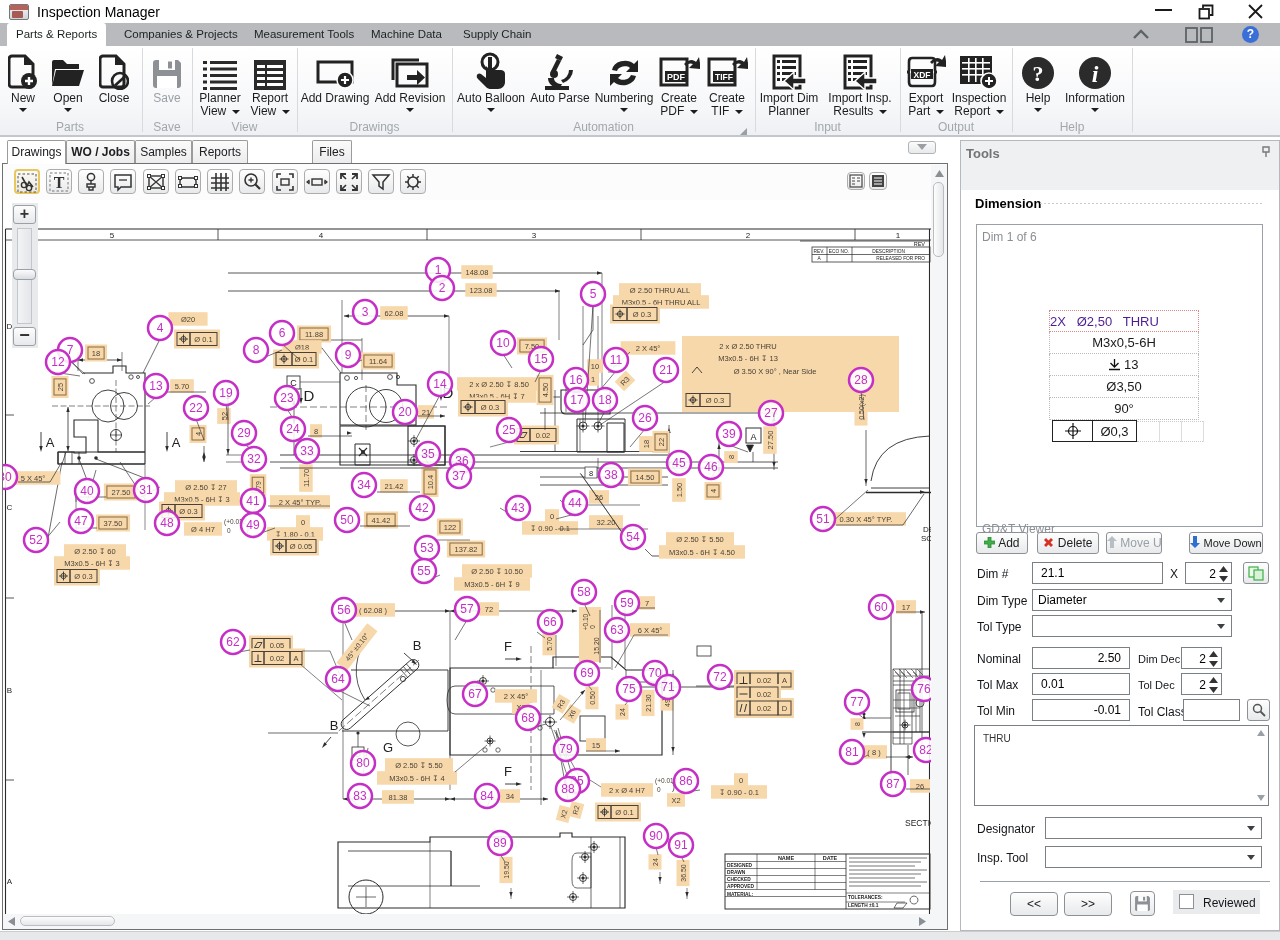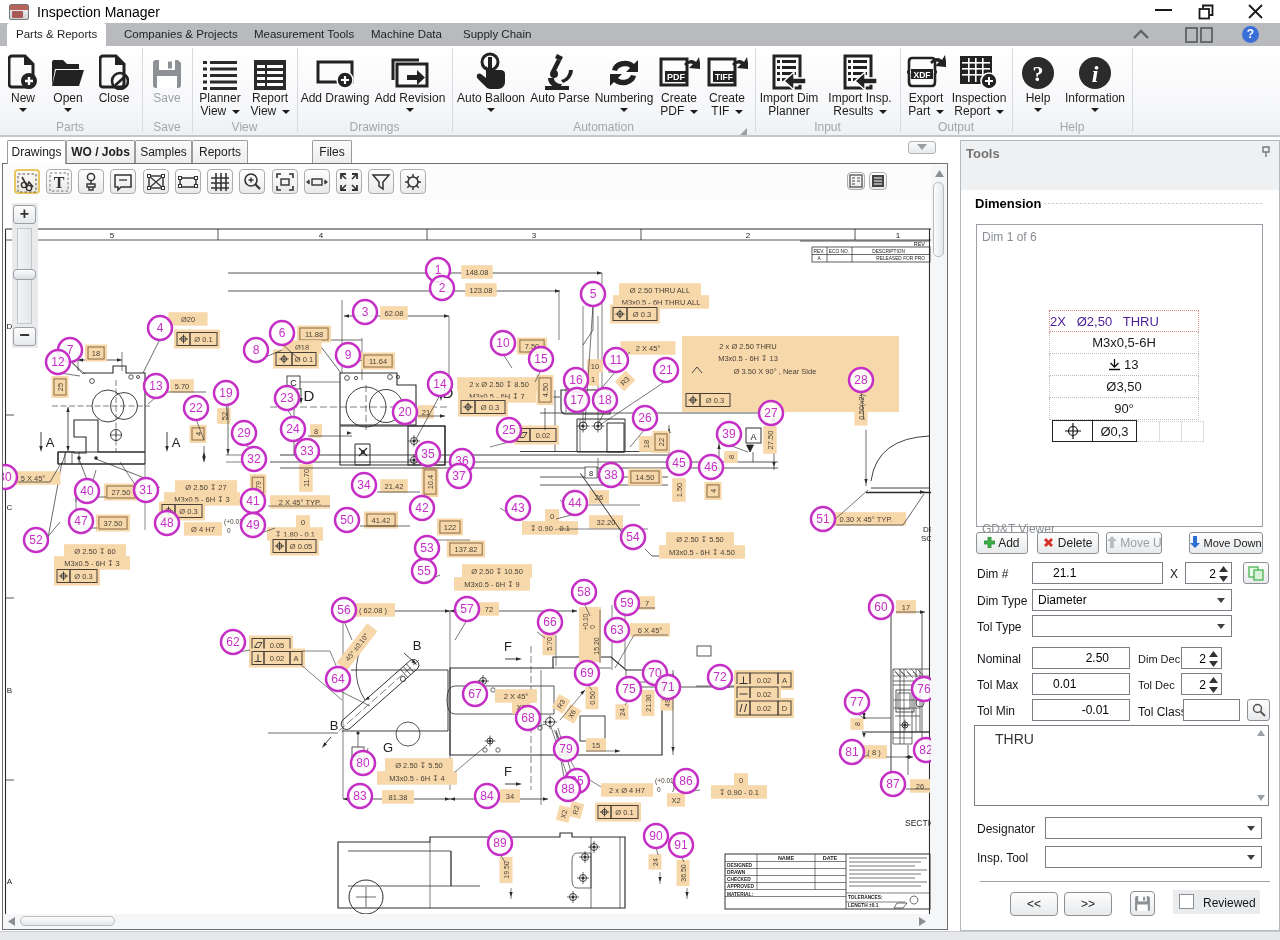--- a/index.html
+++ b/index.html
@@ -48,21 +48,21 @@
 
 
 #toolspanel { left:960px; top:140px; width:320px; height:791px; background:#eef0f2; border:1px solid #b5b8bc; }
 #tp-title { left:966px; top:146px; font-size:13px; font-weight:bold; color:#737373; }
 #de-head { left:962px; top:162px; width:316px; height:27px; border-radius:3px 3px 0 0; background:linear-gradient(#a2a2a2,#7c7c7c 55%,#474747); color:#fff; font-size:13px; font-weight:bold; line-height:27px; padding-left:26px; border-bottom:1px solid #2e2e2e; }
 #de-body { left:961px; top:190px; width:318px; height:740px; background:#fff; }
 #dimhdr { left:975px; top:196px; font-size:13px; font-weight:bold; color:#000; }
 #dimbox { left:976px; top:224px; width:287px; height:303px; border:1px solid #9aa0a6; background:#fff; }
 .prow { position:absolute; font-size:12px; color:#14161a; }
 .pbtn { position:absolute; border:1px solid #8d9196; border-radius:3px; background:linear-gradient(#fefefe,#e7e9eb); font-size:12px; color:#222; text-align:center; white-space:nowrap; overflow:hidden; }
-.pinput { position:absolute; border:1px solid #7a8085; background:#fff; font-size:12px; color:#000; line-height:20px; padding:0 20px; }
+.pinput { position:absolute; border:1px solid #7a8085; background:#fff; font-size:12px; color:#000; line-height:20px; padding:0 8px; }
 .pdd { position:absolute; border:1px solid #7a8085; background:#fff; }
 .ddarr { position:absolute; right:6px; top:8px; width:0; height:0; border-left:4px solid transparent; border-right:4px solid transparent; border-top:5px solid #3c4043; }
 .spin { position:absolute; border:1px solid #7a8085; background:#fff; font-size:12px; }
 #statusbar { left:0px; top:931px; width:1280px; height:9px; background:#e6e8ea; border-top:1px solid #c9ccd0; }
 </style>
 </head>
 <body>
 <div id="app">
 
   <div class="abs" id="titlebar"></div>
@@ -1735,21 +1735,21 @@
 
   <div class="abs prow" style="left:977px;top:704px;">Tol Min</div>
   <div class="abs pinput" style="left:1032px;top:699px;width:98px;height:22px;text-align:right;">-0.01</div>
   <div class="abs prow" style="left:1138px;top:705px;font-size:12px;">Tol Class</div>
   <div class="abs pinput" style="left:1183px;top:699px;width:57px;height:22px;"></div>
   <div class="abs pbtn" style="left:1247px;top:699px;width:23px;height:22px;"><svg width="14" height="14" style="margin-top:3px">
           <circle cx="5.5" cy="5.5" r="4" fill="none" stroke="#555" stroke-width="1.5"></circle>
           <path d="M8.5,8.5 L13,13" stroke="#555" stroke-width="1.8"></path>
         </svg></div>
 
-  <div class="abs pinput" style="left:974px;top:725px;width:295px;height:81px;font-size:14px;color:#333;line-height:18px;padding-top:4px;">THRU</div>
+  <div class="abs pinput" style="left:974px;top:725px;width:295px;height:81px;font-size:10px;color:#333;line-height:18px;padding-top:4px;">THRU</div>
   <svg class="abs" style="left:1257px;top:730px;" width="8" height="7">
         <path d="M4,0 L8,6 H0 Z" fill="#9aa0a6"></path>
       </svg>
   <svg class="abs" style="left:1257px;top:794px;" width="8" height="7">
         <path d="M4,7 L8,1 H0 Z" fill="#9aa0a6"></path>
       </svg>
 
   <div class="abs prow" style="left:977px;top:822px;">Designator</div>
   <div class="abs pdd" style="left:1045px;top:817px;width:217px;height:22px;">
         <span class="ddarr"></span>

